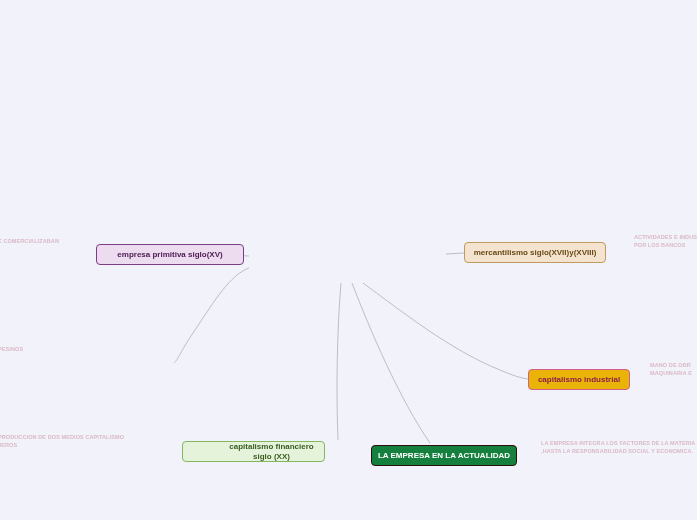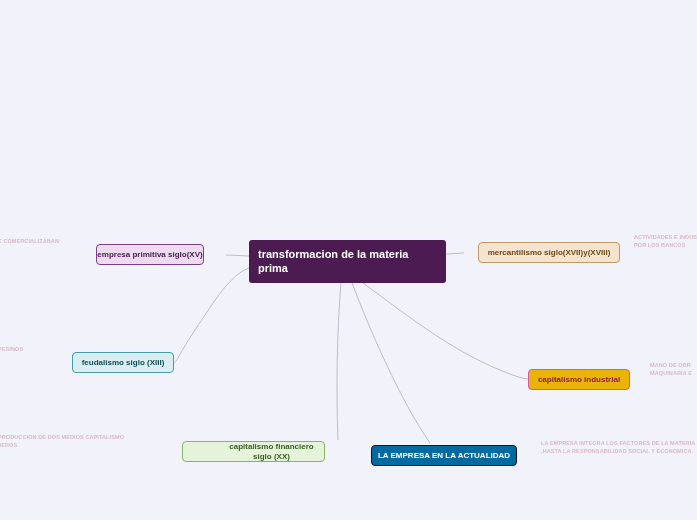--- a/index.html
+++ b/index.html
@@ -46,41 +46,40 @@
     font-size: 11px;
     padding: 5px 9px;
     border-radius: 3px;
   }
   .node-central span {
     display: block;
   }
   .n-empresa-primitiva {
     left: 96px;
     top: 244px;
-    width: 108px;
+    width: 148px;
     height: 21px;
     background: #eddcf0;
     border: 1px solid #7a3d86;
     color: #4b1b52;
     font-size: 8px;
     justify-content: center;
     text-align: center;
   }
   .n-mercantilismo {
     left: 464px;
     top: 242px;
     width: 142px;
     height: 21px;
     background: #f3e3cf;
     border: 1px solid #c09a60;
     color: #6b4a14;
     font-size: 8px;
     justify-content: center;
     text-align: center;
-    margin-left: 14px;
   }
   .n-feudalismo {
     left: 72px;
     top: 352px;
     width: 102px;
     height: 21px;
     background: #d8eef0;
     border: 1px solid #4c9aa6;
     color: #164b55;
     font-size: 8px;
@@ -110,21 +109,21 @@
     font-size: 8px;
     justify-content: center;
     text-align: center;
     padding-left: 36px;
   }
   .n-empresa-actualidad {
     left: 371px;
     top: 445px;
     width: 146px;
     height: 21px;
-    background: #0369a1;
+    background: #15803d;
     border: 1px solid #2d0d0d;
     color: #ffffff;
     font-size: 8px;
     justify-content: center;
     text-align: right;
   }
   .faint {
     position: absolute;
     font-size: 5.5px;
     font-weight: bold;
@@ -171,38 +170,29 @@
 
   <svg class="links" viewBox="0 0 697 520">
     <path d="M 249 268 C 230 275 215 300 195 330 C 180 352 178 360 174 363" fill="none" stroke="#bdbdc8" stroke-width="1"></path>
     <path d="M 226 255 L 249 256" fill="none" stroke="#bdbdc8" stroke-width="1"></path>
     <path d="M 446 254 L 464 253" fill="none" stroke="#bdbdc8" stroke-width="1"></path>
     <path d="M 363 283 C 400 310 450 350 500 370 C 512 375 520 378 528 379" fill="none" stroke="#bdbdc8" stroke-width="1"></path>
     <path d="M 341 283 C 337 330 336 390 338 440" fill="none" stroke="#bdbdc8" stroke-width="1"></path>
     <path d="M 352 283 C 370 330 400 400 430 443" fill="none" stroke="#bdbdc8" stroke-width="1"></path>
   </svg>
 
-  <div class="node node-central">
-    <div>
-      <span>transformacion de la materia</span>
-      <span>prima</span>
-    </div>
-  </div>
 
   <div class="node n-empresa-primitiva">
     <span>empresa primitiva siglo(XV)</span>
   </div>
 
   <div class="node n-mercantilismo">
     <span>mercantilismo siglo(XVII)y(XVIII)</span>
   </div>
 
-  <div class="node n-feudalismo">
-    <span>feudalismo siglo (XIII)</span>
-  </div>
 
   <div class="node n-capitalismo-industrial">
     <span>capitalismo industrial</span>
   </div>
 
   <div class="node n-capitalismo-financiero">
     <span>capitalismo financiero siglo (XX)</span>
   </div>
 
   <div class="node n-empresa-actualidad">

